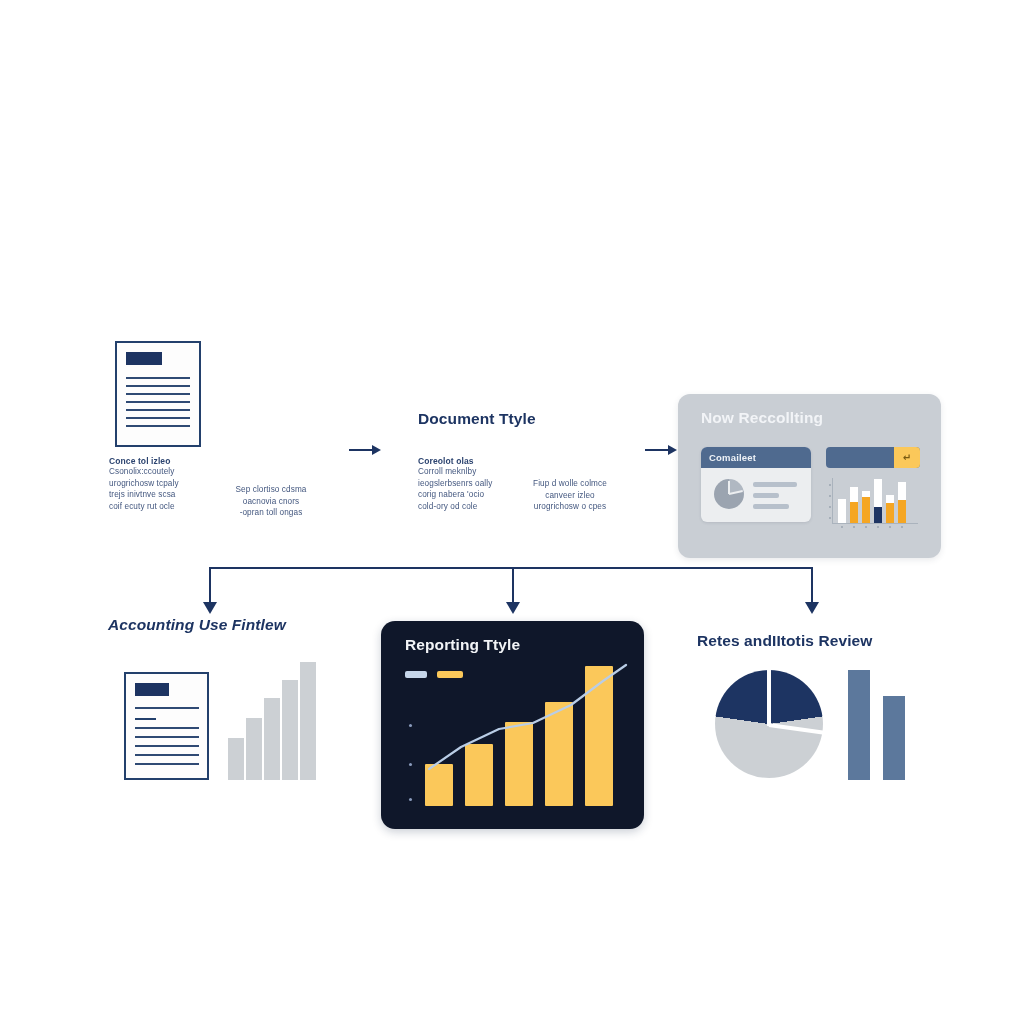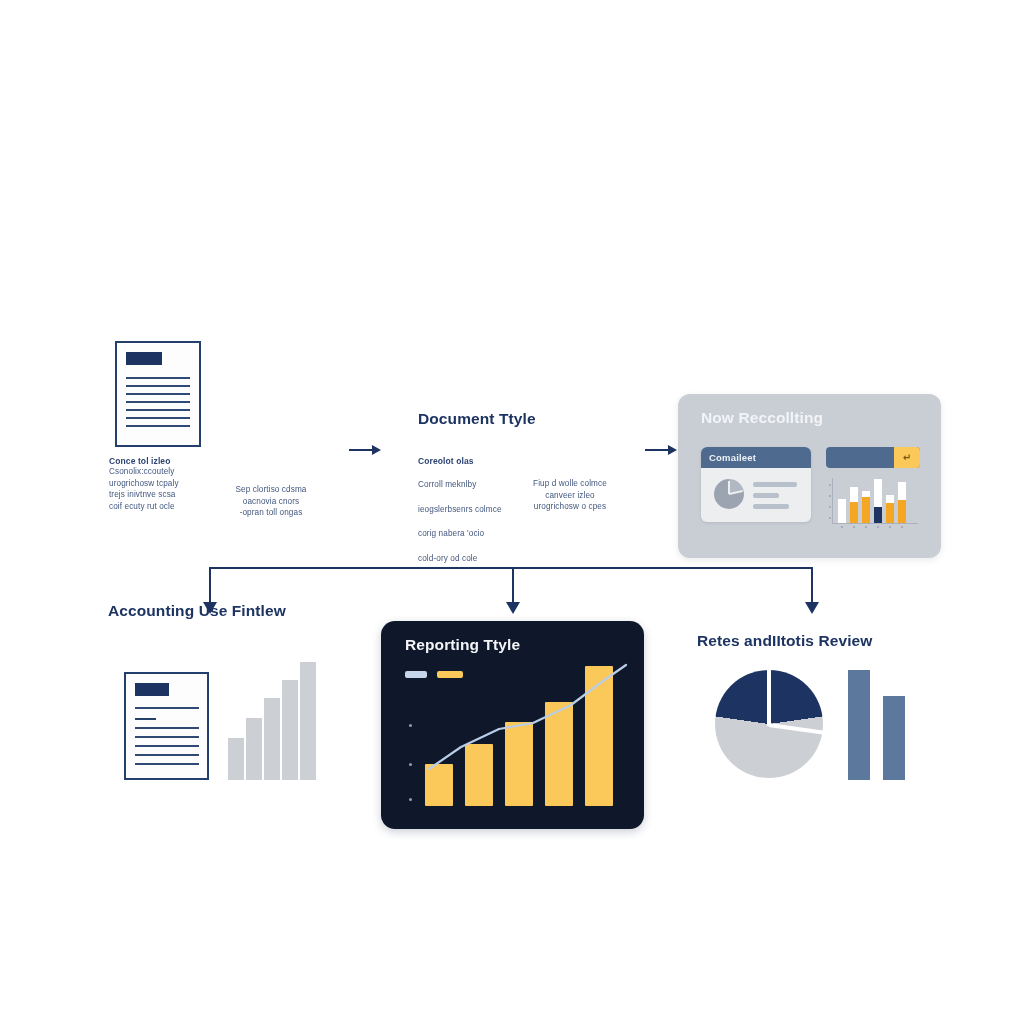--- a/index.html
+++ b/index.html
@@ -128,24 +128,24 @@
     <div class="cap-line">-opran toll ongas</div>
   </div>
 
   <div class="abs" style="left:349px;top:444px;width:34px;height:12px;">
     <div class="arrow-shaft" style="left:0;top:5px;width:25px;"></div>
     <div class="arrow-head" style="left:23px;top:0.5px;"></div>
   </div>
 
   <div class="abs hdg" style="left:418px;top:410px;">Document Ttyle</div>
 
-  <div class="abs cap-blk" style="left:418px;top:456px;width:120px;gap:13px;">
+  <div class="abs cap-blk" style="left:418px;top:456px;width:120px;">
     <div class="cap-title">Coreolot olas</div>
     <div class="cap-line">Corroll meknlby</div>
-    <div class="cap-line">ieogslerbsenrs colmce</div>
+    <div class="cap-line">ieogslerbsenrs oally</div>
     <div class="cap-line">corig nabera 'ocio</div>
     <div class="cap-line">cold-ory od cole</div>
   </div>
 
   <div class="abs cap-blk cap-center" style="left:522px;top:478px;width:96px;">
     <div class="cap-line">Fiup d wolle colmce</div>
     <div class="cap-line">canveer izleo</div>
     <div class="cap-line">urogrichosw o cpes</div>
   </div>
 
@@ -209,21 +209,21 @@
   <div class="abs" style="left:200px;top:560px;width:624px;height:62px;">
     <div class="conn-h" style="left:9px;top:7px;width:604px;"></div>
     <div class="conn-v" style="left:9px;top:7px;height:38px;"></div>
     <div class="conn-v" style="left:312px;top:7px;height:38px;"></div>
     <div class="conn-v" style="left:611px;top:7px;height:38px;"></div>
     <div class="conn-head" style="left:2.5px;top:42px;"></div>
     <div class="conn-head" style="left:305.5px;top:42px;"></div>
     <div class="conn-head" style="left:604.5px;top:42px;"></div>
   </div>
 
-  <div class="abs hdg" style="left:108px;top:602px;">Accounting Use Fintlew</div>
+  <div class="abs hdg" style="left:108px;top:616px;font-style:italic;">Accounting Use Fintlew</div>
 
   <div class="abs" style="left:124px;top:672px;">
     <div class="doc abs" style="left:0;top:0;width:85px;height:108px;">
       <div class="doc-head" style="left:9px;top:9px;width:34px;height:13px;"></div>
       <div class="doc-rule" style="left:9px;top:33px;width:64px;"></div>
       <div class="doc-rule short" style="left:9px;top:44px;width:21px;"></div>
       <div class="doc-rule" style="left:9px;top:53px;width:64px;"></div>
       <div class="doc-rule" style="left:9px;top:62px;width:64px;"></div>
       <div class="doc-rule" style="left:9px;top:71px;width:64px;"></div>
       <div class="doc-rule" style="left:9px;top:80px;width:64px;"></div>

